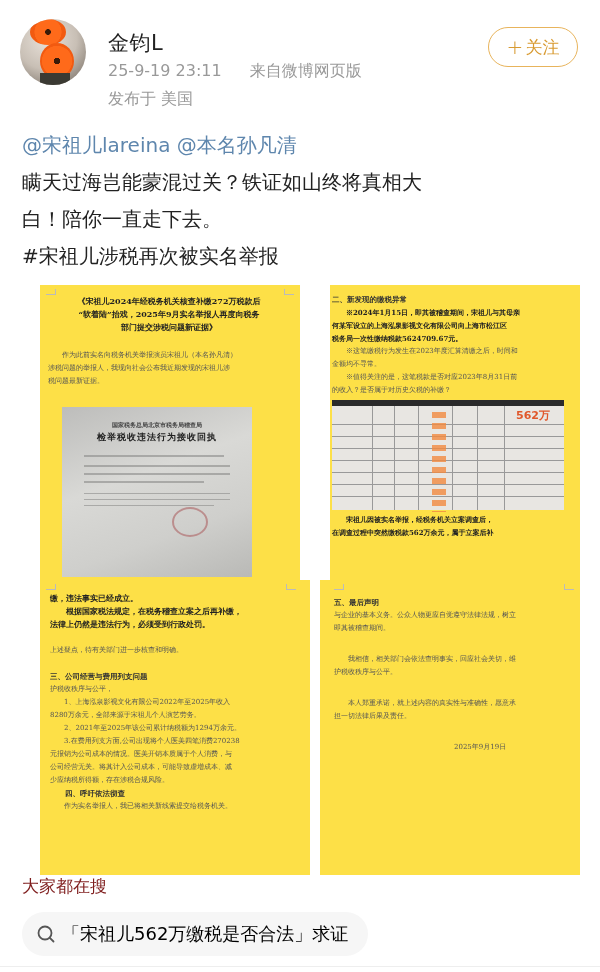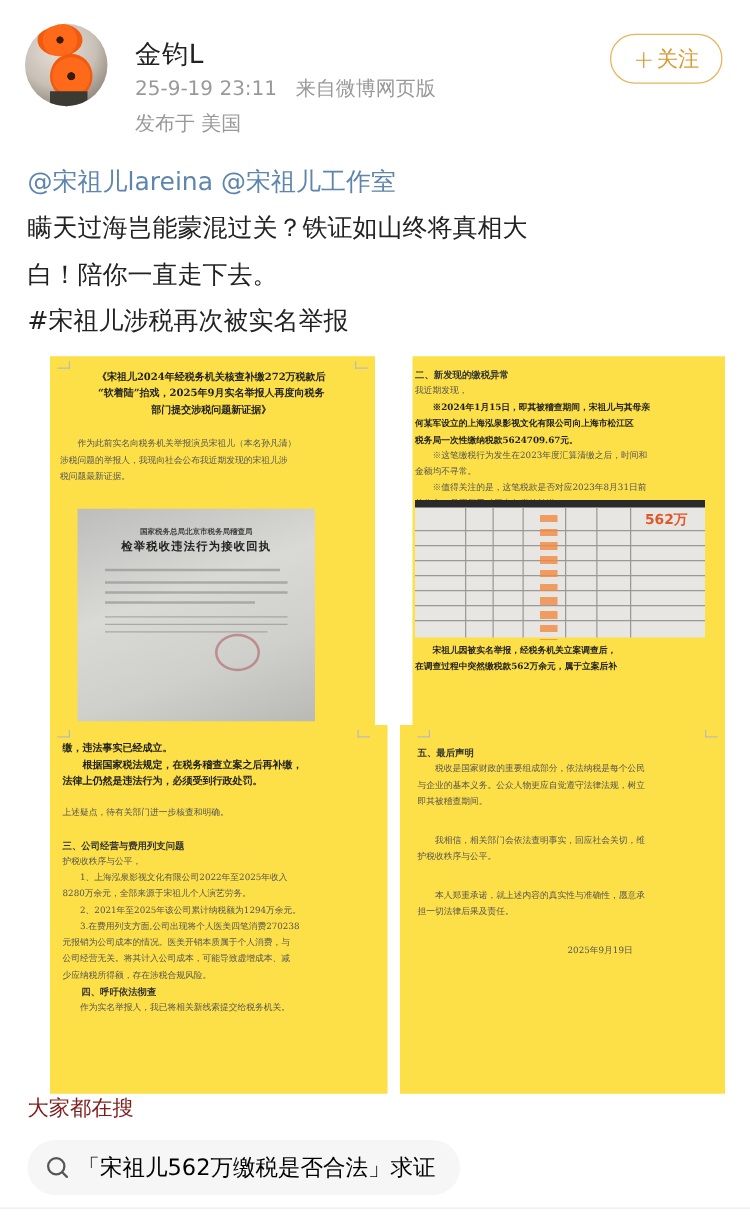--- a/index.html
+++ b/index.html
@@ -9,21 +9,21 @@
   
   .header { position: absolute; left: 0; top: 0; width: 600px; height: 120px; }
   .avatar { position: absolute; left: 20px; top: 19px; width: 66px; height: 66px; border-radius: 50%; overflow: hidden;
             background: radial-gradient(circle at 40% 30%, #e9e2da 0%, #c8bfb5 50%, #6b6259 100%); }
   .avatar .flower { position: absolute; border-radius: 50%; background: radial-gradient(circle, #3a1a08 0 12%, #ff6a1a 14% 60%, #f25a10 62% 100%); }
   .avatar .f1 { left: 10px; top: 0px; width: 36px; height: 26px; }
   .avatar .f2 { left: 20px; top: 24px; width: 34px; height: 36px; }
   .avatar .stem { position: absolute; left: 20px; top: 54px; width: 30px; height: 14px; background: #3b3a33; }
   .username { position: absolute; left: 108px; top: 29px; font-size: 21px; color: #222; letter-spacing: 0.5px; }
   .meta { position: absolute; left: 108px; top: 61px; font-size: 16px; color: #999; }
-  .meta .src { margin-left: 15px; font-family: Liberation Serif, serif; }
+  .meta .src { margin-left: 28px; font-family: Liberation Serif, serif; }
   .location { position: absolute; left: 108px; top: 89px; font-size: 16px; color: #999; }
   .follow-btn { position: absolute; left: 488px; top: 27px; width: 90px; height: 40px; border: 1.5px solid #e8b45c; border-radius: 20px;
                 color: #d89a30; font-size: 17px; display: flex; align-items: center; justify-content: center; background: #fff; }
   .follow-btn .plus { font-size: 20px; margin-right: 2px; font-weight: 300; }
 
   
   .post-text { position: absolute; left: 22px; top: 127px; width: 560px; font-size: 20px; line-height: 37px; color: #222; }
   .mention { color: #5e86ad; }
   .hashtag { color: #222; }
 
@@ -76,21 +76,21 @@
   <div class="location">发布于 美国</div>
   <div class="follow-btn">
     <span class="plus">+</span>
     <span>关注</span>
   </div>
 </div>
 
 <div class="post-text">
   <div>
     <span class="mention">@宋祖儿lareina</span>
-    <span class="mention">@宋祖儿工作室</span>
+    <span class="mention">@本名孙凡清</span>
   </div>
   <div>瞒天过海岂能蒙混过关？铁证如山终将真相大</div>
   <div>白！陪你一直走下去。</div>
   <div class="hashtag">#宋祖儿涉税再次被实名举报</div>
 </div>
 
 <div class="grid">
 
   <div class="page p1">
     <div class="corner" style="left:6px;top:4px;border-bottom-width:1px;border-right-width:1px;"></div>
@@ -115,21 +115,20 @@
       <div class="receipt-line" style="top:86px;width:146px;height:1px;"></div>
       <div class="receipt-line" style="top:92px;width:146px;height:1px;"></div>
       <div class="receipt-line" style="top:98px;width:130px;height:1px;"></div>
       <div class="stamp"></div>
     </div>
   </div>
 
   <div class="page p2">
     <div style="position:absolute;left:2px;top:8px;width:240px;">
       <div class="doc-head">二、新发现的缴税异常</div>
-      <div class="doc-line">我近期发现，</div>
       <div class="doc-bold indent" style="font-size:7px">※2024年1月15日，即其被稽查期间，宋祖儿与其母亲</div>
       <div class="doc-bold" style="font-size:7px">何某军设立的上海泓泉影视文化有限公司向上海市松江区</div>
       <div class="doc-bold" style="font-size:7px">税务局一次性缴纳税款5624709.67元。</div>
       <div class="doc-line indent">※这笔缴税行为发生在2023年度汇算清缴之后，时间和</div>
       <div class="doc-line">金额均不寻常。</div>
       <div class="doc-line indent">※值得关注的是，这笔税款是否对应2023年8月31日前</div>
       <div class="doc-line">的收入？是否属于对历史欠税的补缴？</div>
     </div>
     <div class="photo-table">
       <div class="tbl-row" style="top:18px"></div>
@@ -174,21 +173,20 @@
       <div class="doc-head indent">四、呼吁依法彻查</div>
       <div class="doc-line indent">作为实名举报人，我已将相关新线索提交给税务机关。</div>
     </div>
   </div>
 
   <div class="page p4">
     <div class="corner" style="left:14px;top:4px;border-bottom-width:1px;border-right-width:1px;"></div>
     <div class="corner" style="right:6px;top:4px;border-bottom-width:1px;border-left-width:1px;"></div>
     <div style="position:absolute;left:14px;top:16px;width:240px;">
       <div class="doc-head">五、最后声明</div>
-      <div class="doc-line indent">税收是国家财政的重要组成部分，依法纳税是每个公民</div>
       <div class="doc-line">与企业的基本义务。公众人物更应自觉遵守法律法规，树立</div>
       <div class="doc-line">即其被稽查期间。</div>
       <div class="doc-line indent" style="margin-top:18px">我相信，相关部门会依法查明事实，回应社会关切，维</div>
       <div class="doc-line">护税收秩序与公平。</div>
       <div class="doc-line indent" style="margin-top:18px">本人郑重承诺，就上述内容的真实性与准确性，愿意承</div>
       <div class="doc-line">担一切法律后果及责任。</div>
       <div class="doc-line" style="margin-top:18px;padding-left:120px">2025年9月19日</div>
     </div>
   </div>
 </div>

